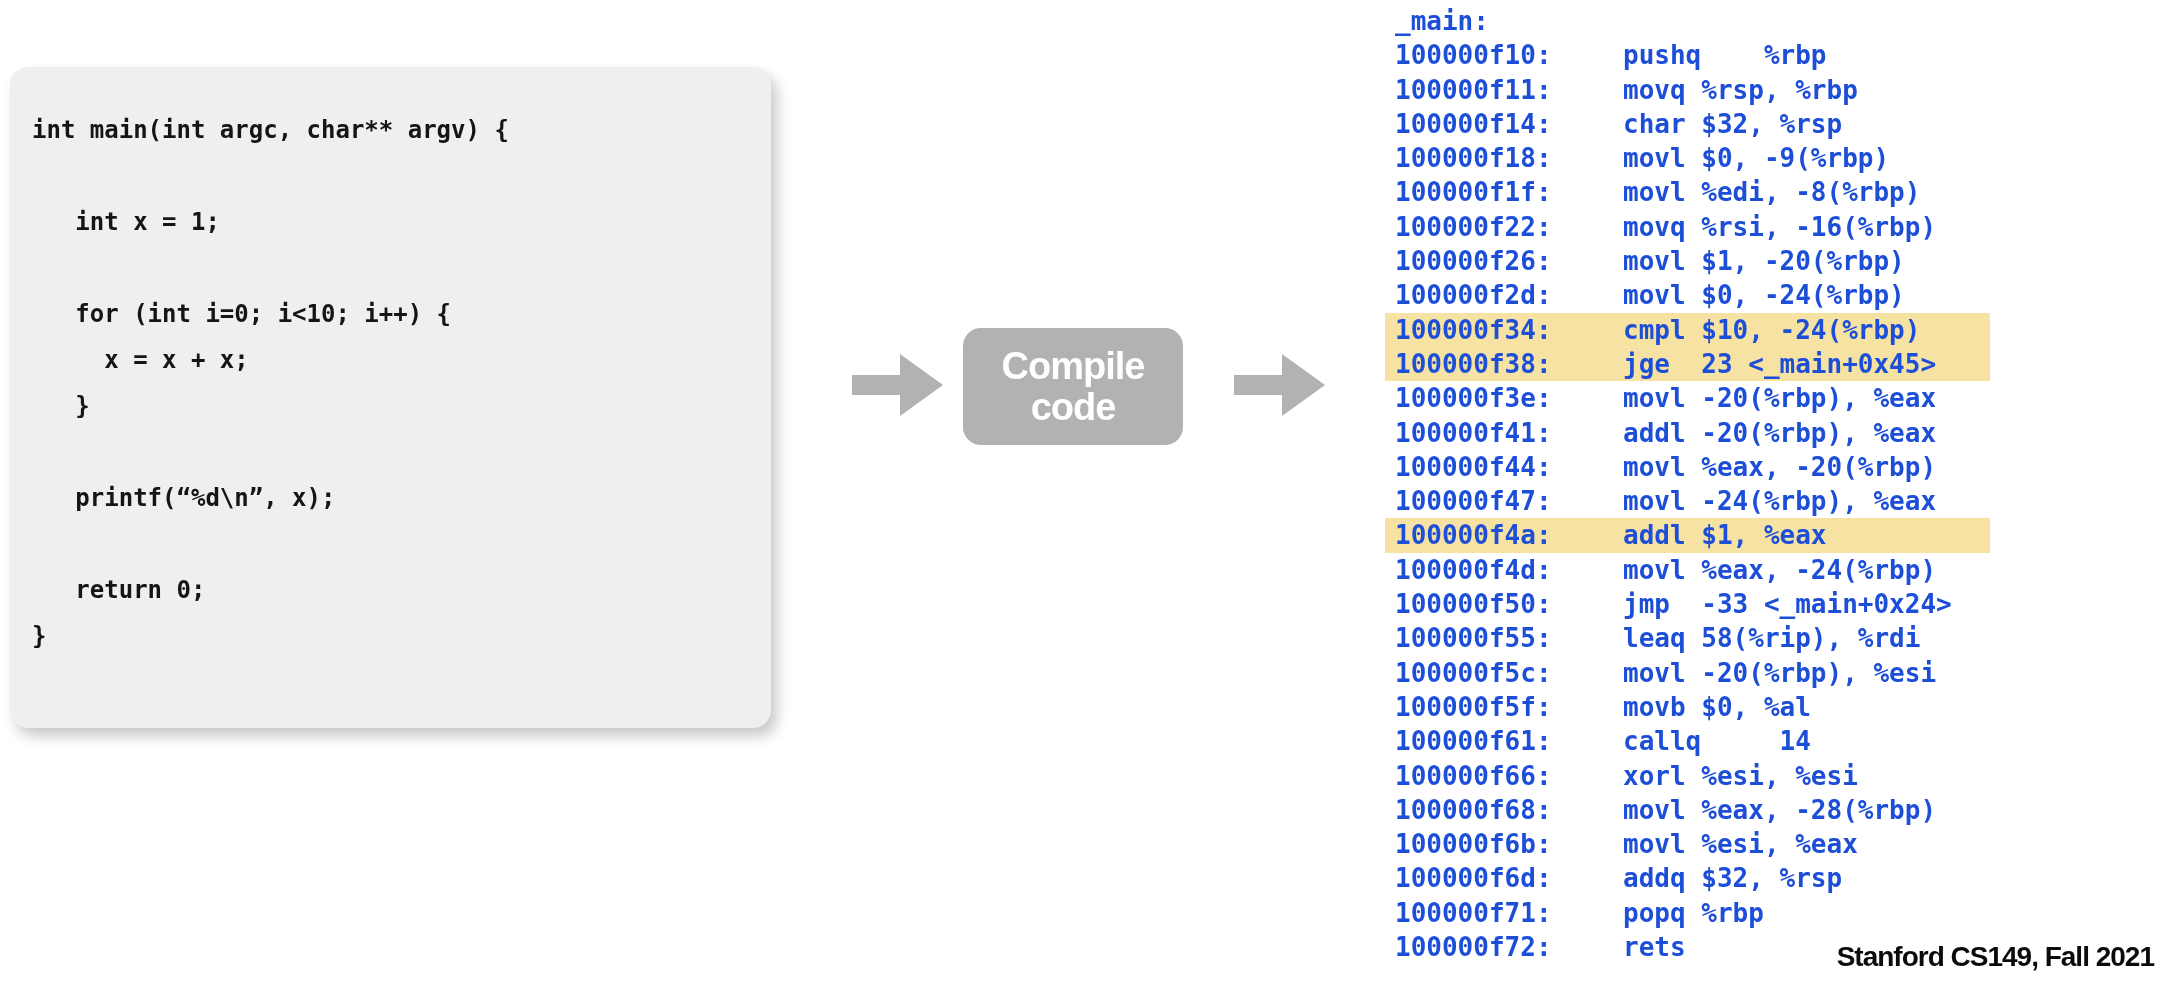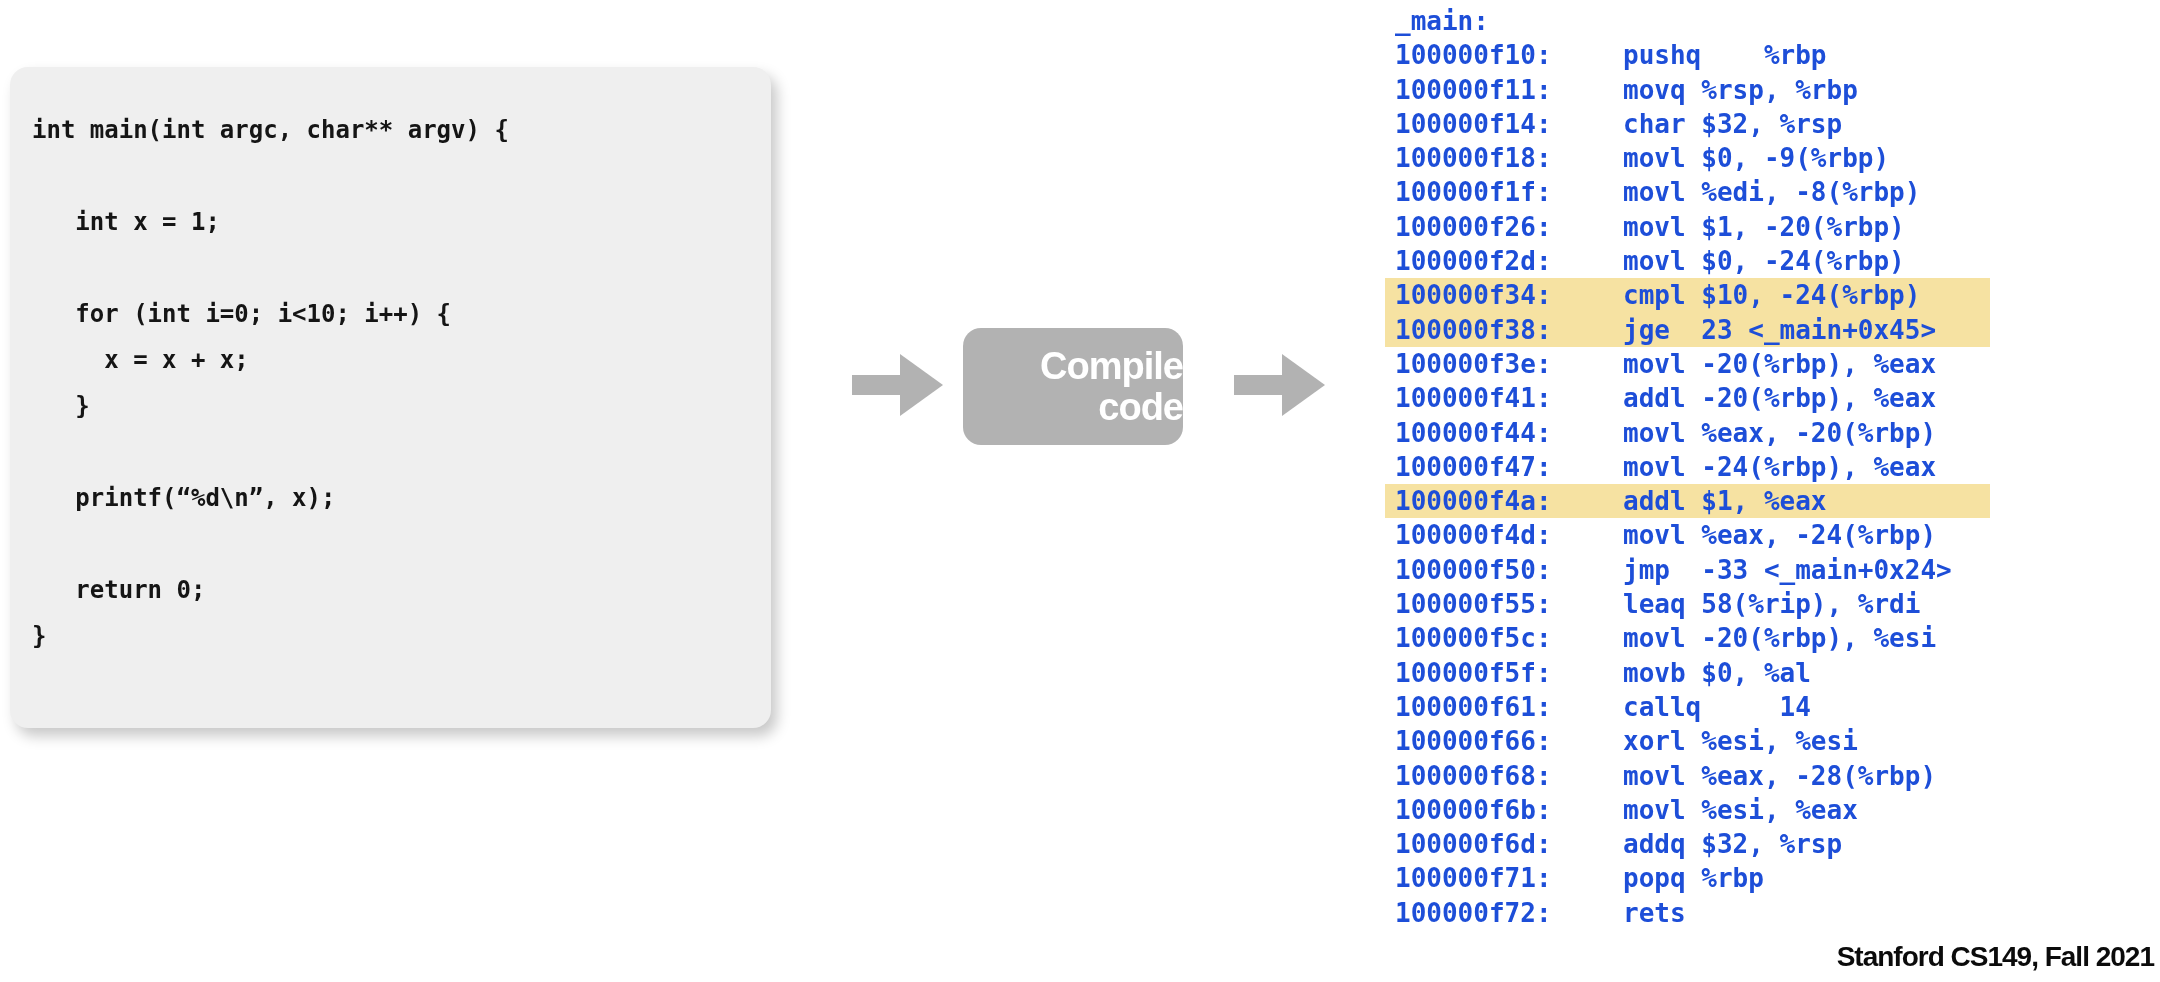--- a/index.html
+++ b/index.html
@@ -33,21 +33,21 @@
   .flow-arrow{position:absolute;width:92px;height:66px;}
   #arrow-1{left:852px;top:352px;}
   #arrow-2{left:1234px;top:352px;}
   #compile-box{
     position:absolute;
     left:963px;top:328px;
     width:220px;height:117px;
     background:#b2b2b2;
     border-radius:18px;
     display:flex;flex-direction:column;
-    align-items:flex-end;justify-content:center;
+    align-items:center;justify-content:center;
     text-align:center;
   }
   .compile-label{
     font-family:"Liberation Sans", sans-serif;
     font-weight:bold;
     font-size:38px;line-height:41px;
     letter-spacing:-1px;
     color:#ffffff;
   }
 
@@ -118,20 +118,21 @@
   </svg>
 
   <div id="asm-panel">
     <div class="asm-line">_main:</div>
 
   <div class="asm-line"><span class="asm-addr">100000f10:</span><span class="asm-inst">pushq    %rbp</span></div>
       <div class="asm-line"><span class="asm-addr">100000f11:</span><span class="asm-inst">movq %rsp, %rbp</span></div>
       <div class="asm-line"><span class="asm-addr">100000f14:</span><span class="asm-inst">char $32, %rsp</span></div>
       <div class="asm-line"><span class="asm-addr">100000f18:</span><span class="asm-inst">movl $0, -9(%rbp)</span></div>
       <div class="asm-line"><span class="asm-addr">100000f1f:</span><span class="asm-inst">movl %edi, -8(%rbp)</span></div>
+      <div class="asm-line"><span class="asm-addr">100000f22:</span><span class="asm-inst">movq %rsi, -16(%rbp)</span></div>
       <div class="asm-line"><span class="asm-addr">100000f26:</span><span class="asm-inst">movl $1, -20(%rbp)</span></div>
       <div class="asm-line"><span class="asm-addr">100000f2d:</span><span class="asm-inst">movl $0, -24(%rbp)</span></div>
       <div class="asm-line hl"><span class="asm-addr">100000f34:</span><span class="asm-inst">cmpl $10, -24(%rbp)</span></div>
       <div class="asm-line hl"><span class="asm-addr">100000f38:</span><span class="asm-inst">jge  23 &lt;_main+0x45&gt;</span></div>
       <div class="asm-line"><span class="asm-addr">100000f3e:</span><span class="asm-inst">movl -20(%rbp), %eax</span></div>
       <div class="asm-line"><span class="asm-addr">100000f41:</span><span class="asm-inst">addl -20(%rbp), %eax</span></div>
       <div class="asm-line"><span class="asm-addr">100000f44:</span><span class="asm-inst">movl %eax, -20(%rbp)</span></div>
       <div class="asm-line"><span class="asm-addr">100000f47:</span><span class="asm-inst">movl -24(%rbp), %eax</span></div>
       <div class="asm-line hl"><span class="asm-addr">100000f4a:</span><span class="asm-inst">addl $1, %eax</span></div>
       <div class="asm-line"><span class="asm-addr">100000f4d:</span><span class="asm-inst">movl %eax, -24(%rbp)</span></div>

